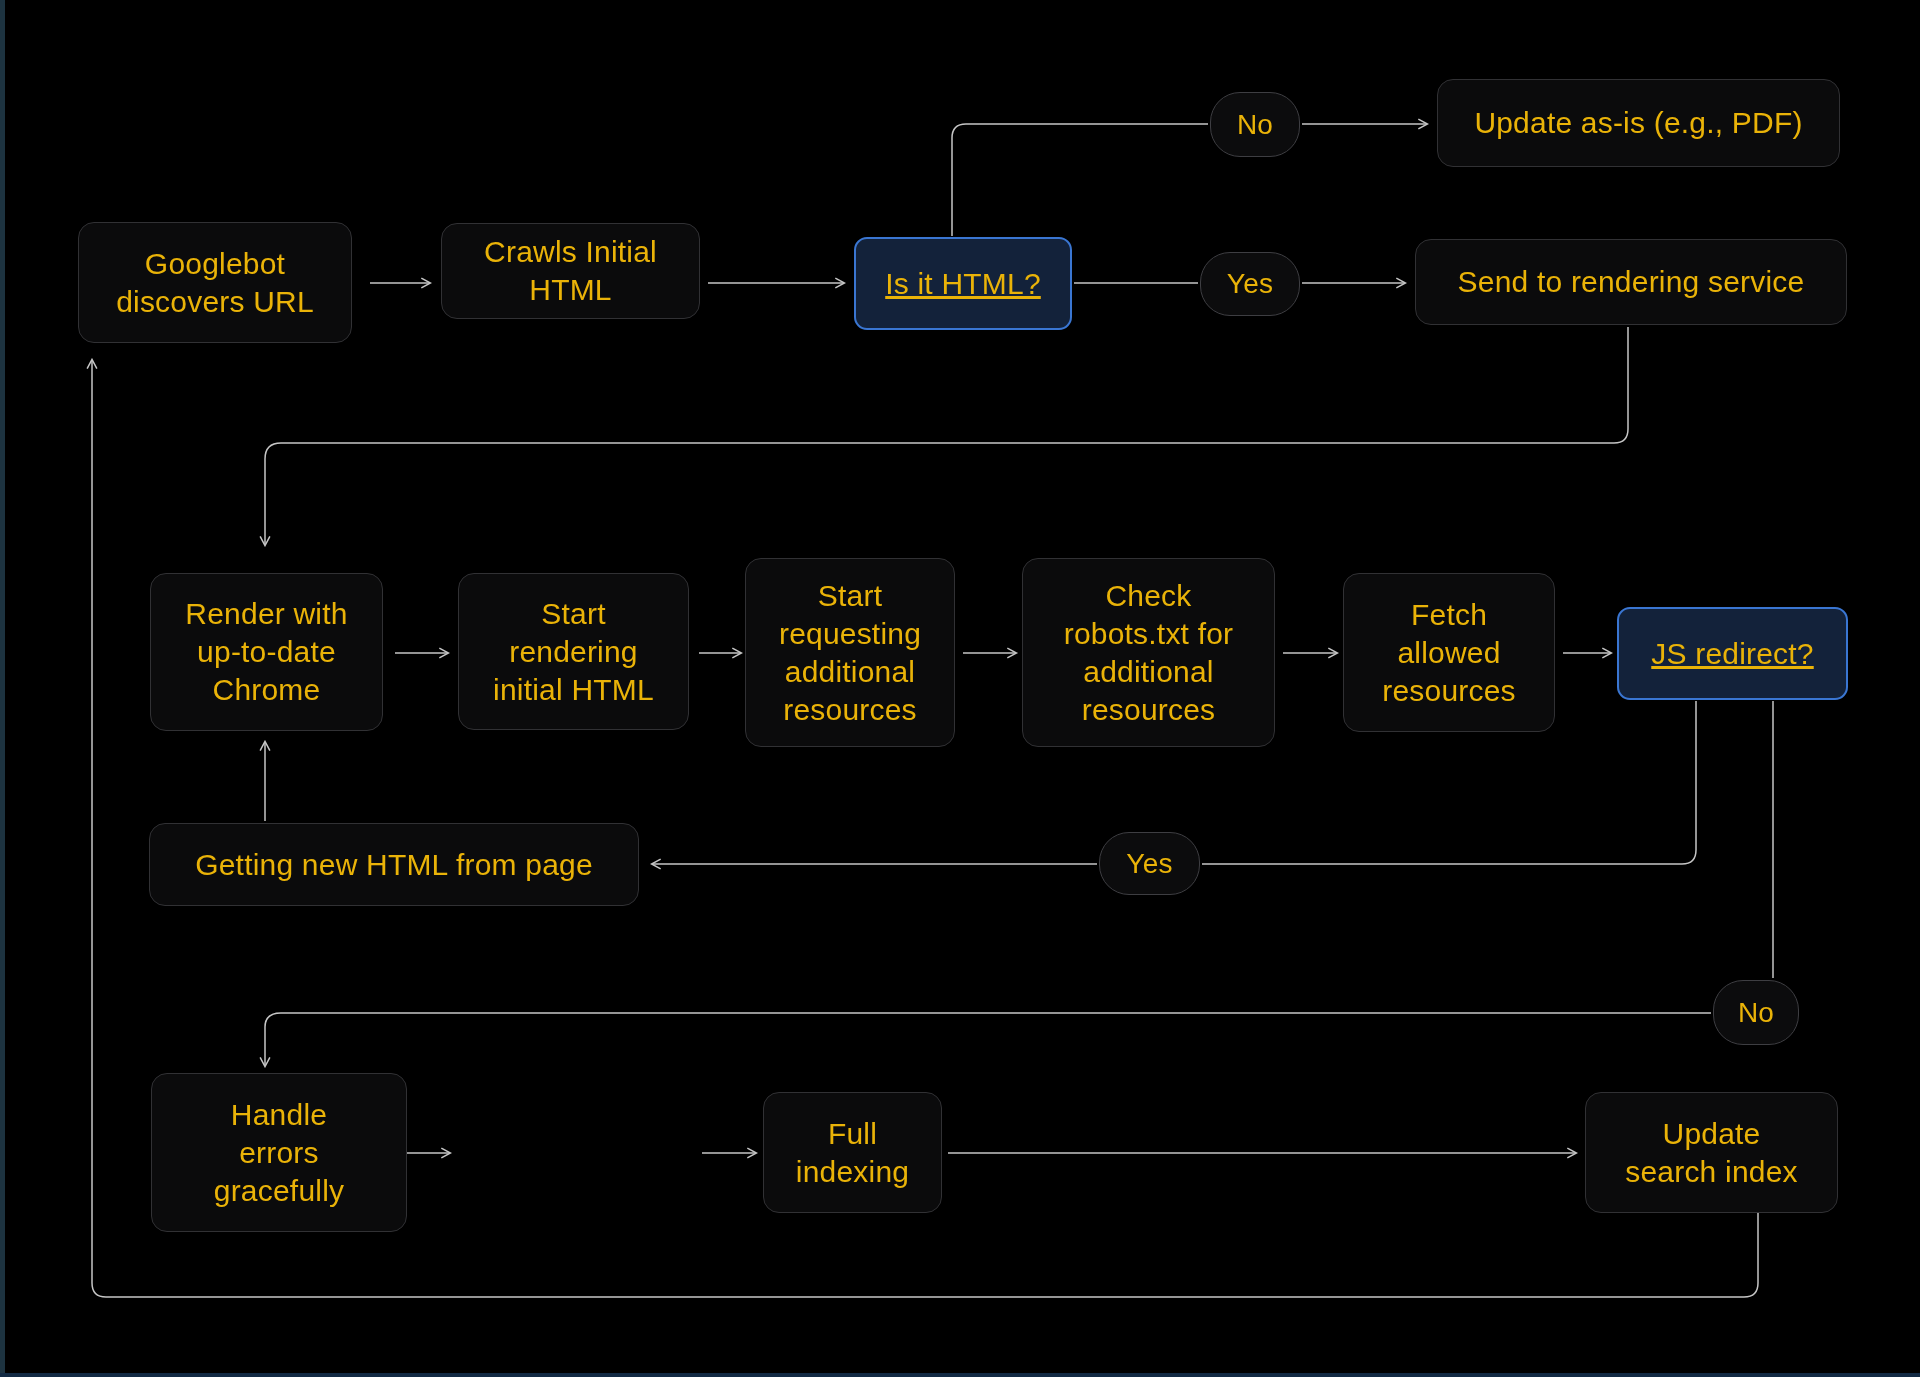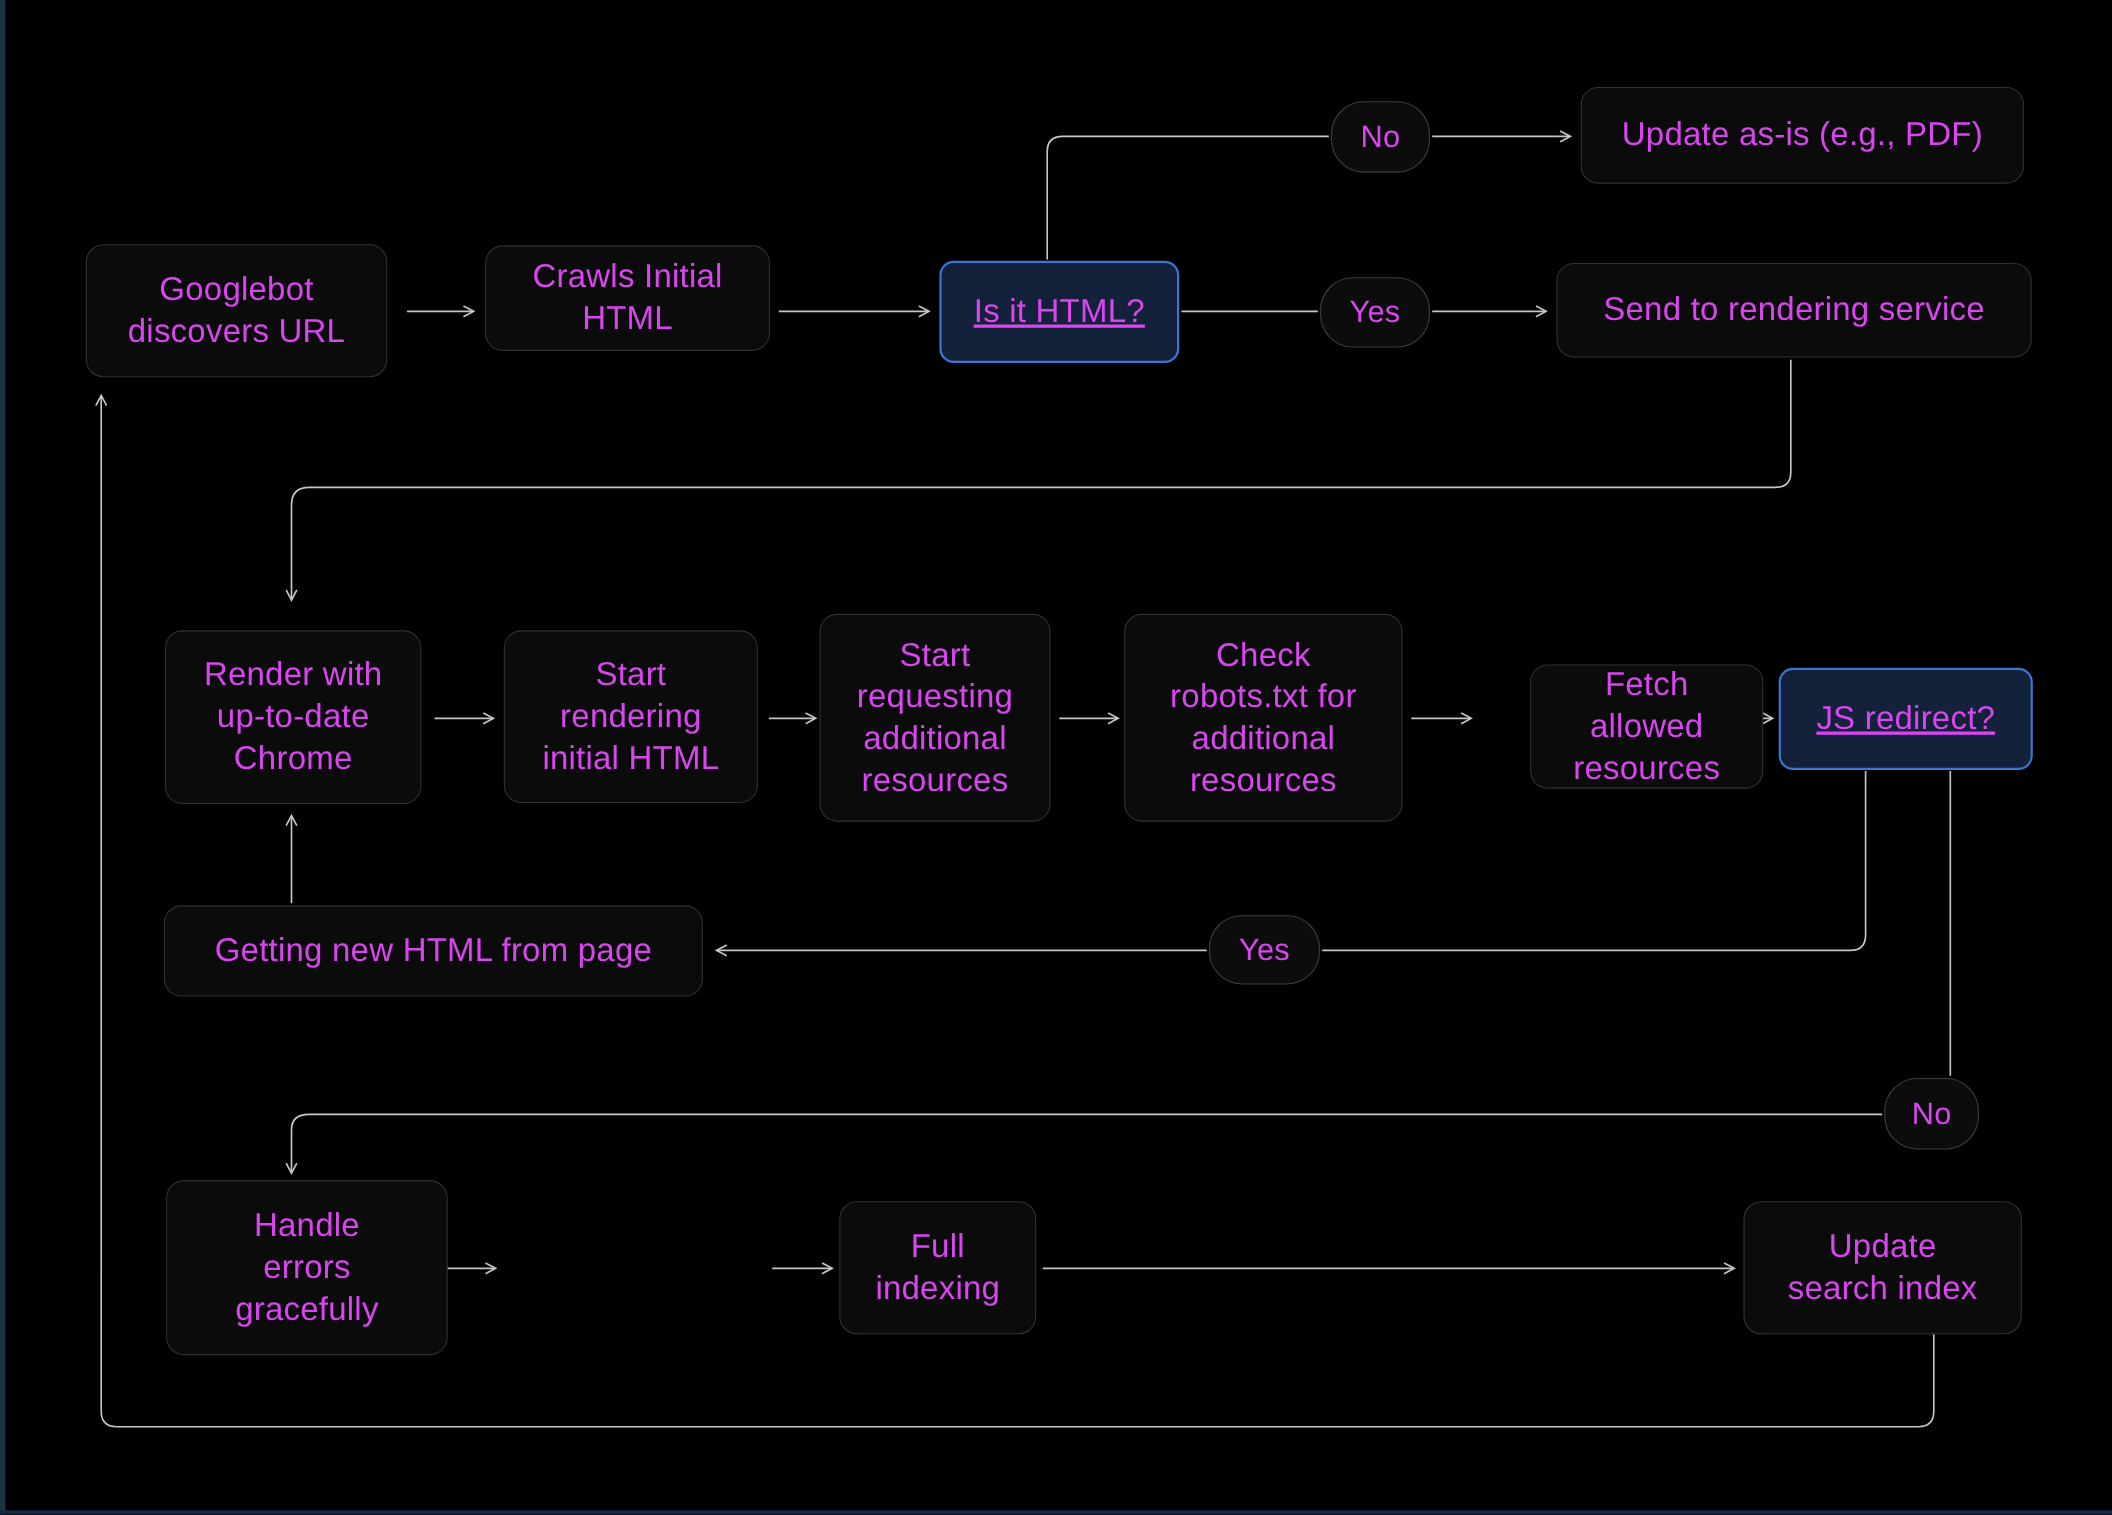--- a/index.html
+++ b/index.html
@@ -5,21 +5,21 @@
   html,body{margin:0;padding:0;background:#000;}
   .stage{
     position:relative;width:1920px;height:1377px;background:#000;
     overflow:hidden;font-family:"Liberation Sans",sans-serif;
   }
   .edge-strip-left{position:absolute;left:0;top:0;width:5px;height:100%;background:#1d3340;}
   .edge-strip-bottom{position:absolute;left:0;bottom:0;width:100%;height:4px;background:#122a44;}
   .wires{position:absolute;left:0;top:0;width:1920px;height:1377px;}
   .node{
     position:absolute;display:flex;align-items:center;justify-content:center;
-    text-align:center;color:#d946ef;font-size:30px;line-height:38px;
+    text-align:center;color:#eab308;font-size:30px;line-height:38px;
     white-space:pre-line;letter-spacing:.2px;box-sizing:border-box;
   }
   .box{
     background:#0b0b0c;border:1.5px solid #313134;border-radius:16px;
   }
   .accent{
     background:#13223a;border:2px solid #3a76d2;border-radius:13px;text-decoration:underline;
   }
   .pill{
     background:#0c0c0d;border:1.5px solid #3e3e42;border-radius:30px;
@@ -89,21 +89,21 @@
   <div class="node box" style="left:745px;top:558px;width:210px;height:189px;">Start
 requesting
 additional
 resources</div>
 
   <div class="node box" style="left:1022px;top:558px;width:253px;height:189px;">Check
 robots.txt for
 additional
 resources</div>
 
-  <div class="node box" style="left:1343px;top:604px;width:212px;height:113px;margin-left:48px;">Fetch
+  <div class="node box" style="left:1343px;top:573px;width:212px;height:159px;">Fetch
 allowed
 resources</div>
 
   <div class="node accent" style="left:1617px;top:607px;width:231px;height:93px;">JS redirect?</div>
 
   <div class="node box" style="left:149px;top:823px;width:490px;height:83px;">Getting new HTML from page</div>
 
   <div class="node pill" style="left:1099px;top:832px;width:101px;height:63px;">Yes</div>
 
   <div class="node pill" style="left:1713px;top:980px;width:86px;height:65px;">No</div>

